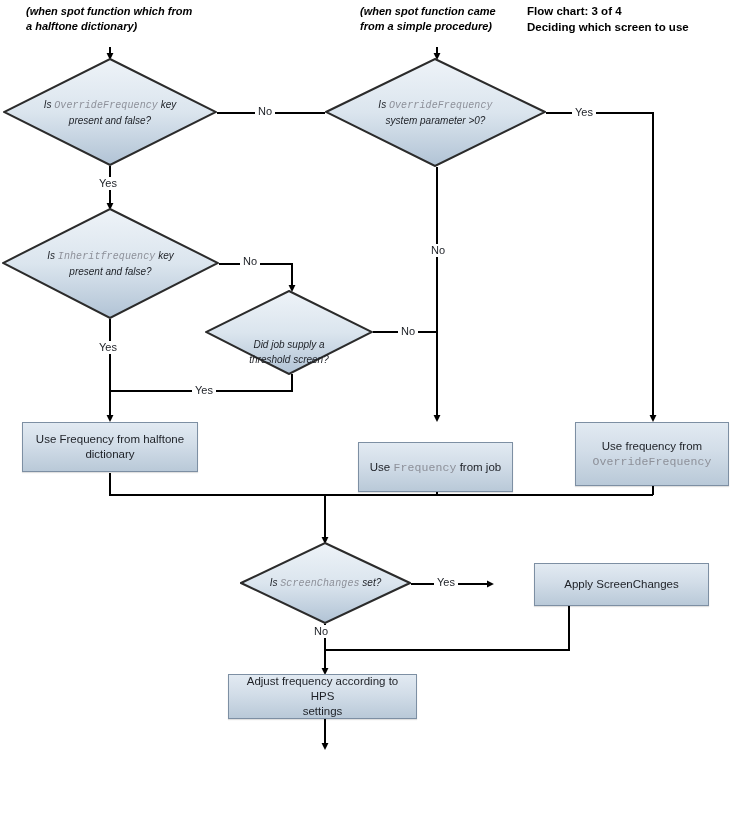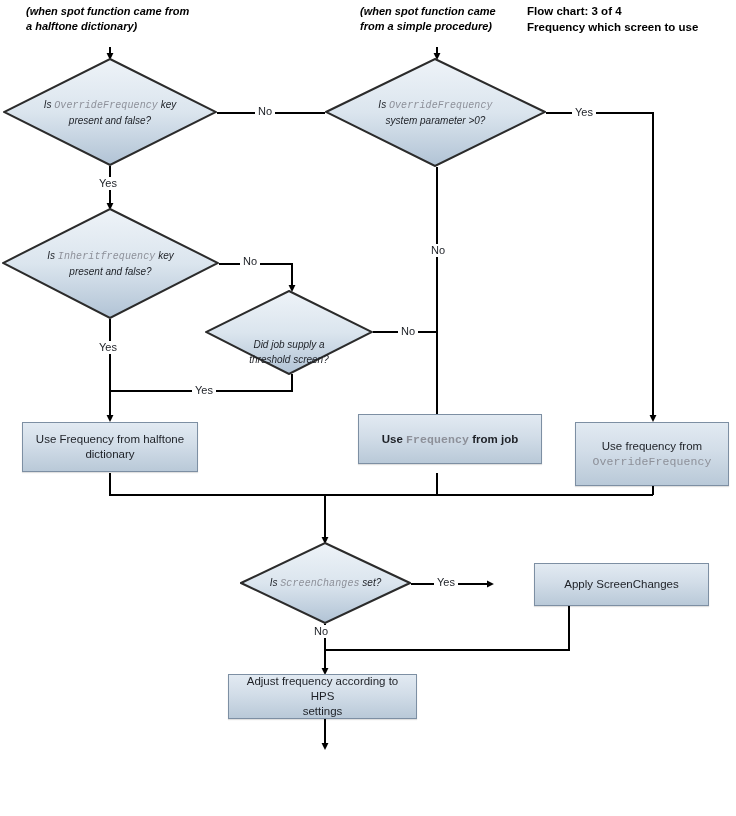--- a/index.html
+++ b/index.html
@@ -158,28 +158,28 @@
       <path d="M411,584 L492,584" marker-end="url(#arrow)"></path>
 
       <path d="M569,606 L569,650 L325,650"></path>
 
       <path d="M325,624 L325,673" marker-end="url(#arrow)"></path>
 
       <path d="M325,719 L325,748" marker-end="url(#arrow)"></path>
     </g>
   </svg>
 
-  <div class="caption" style="left:26px; top:4px; width:200px;">(when spot function came from
+  <div class="caption" style="left:26px; top:4px; width:200px;">(when spot function which from
 a halftone dictionary)</div>
 
   <div class="caption" style="left:360px; top:4px; width:200px;">(when spot function came
 from a simple procedure)</div>
 
   <div class="title" style="left:527px; top:3px; width:206px;">Flow chart: 3 of 4</div>
-  <div class="title" style="left:527px; top:19px; width:206px;">Frequency which screen to use</div>
+  <div class="title" style="left:527px; top:19px; width:206px;">Deciding which screen to use</div>
 
   <div class="node diamond" style="left:3px; top:58px; width:214px; height:108px;">
     <svg class="dshape" viewBox="0 0 214 108" preserveAspectRatio="none">
       <defs>
         <linearGradient id="gdia1" x1="0" y1="0" x2="0" y2="1">
           <stop offset="0%" stop-color="#eef3f8"></stop>
           <stop offset="50%" stop-color="#dbe5ee"></stop>
           <stop offset="100%" stop-color="#b1c3d5"></stop>
         </linearGradient>
       </defs>
@@ -258,21 +258,21 @@
     </div>
   </div>
 
   <div class="node box" style="left:22px; top:422px; width:176px; height:50px;">
     <div class="blabel">
       <span>Use Frequency from halftone</span><br>
       <span>dictionary</span>
     </div>
   </div>
 
-  <div class="node box" style="left:358px; top:414px; width:184px; height:50px;font-weight:bold;">
+  <div class="node box" style="left:358px; top:442px; width:155px; height:50px;">
     <div class="blabel" style="white-space:nowrap;">
       <span>Use </span><span class="mono">Frequency</span><span> from job</span>
     </div>
   </div>
 
   <div class="node box" style="left:575px; top:422px; width:154px; height:64px;">
     <div class="blabel">
       <span>Use frequency from</span><br>
       <span class="mono">OverrideFrequency</span>
     </div>

